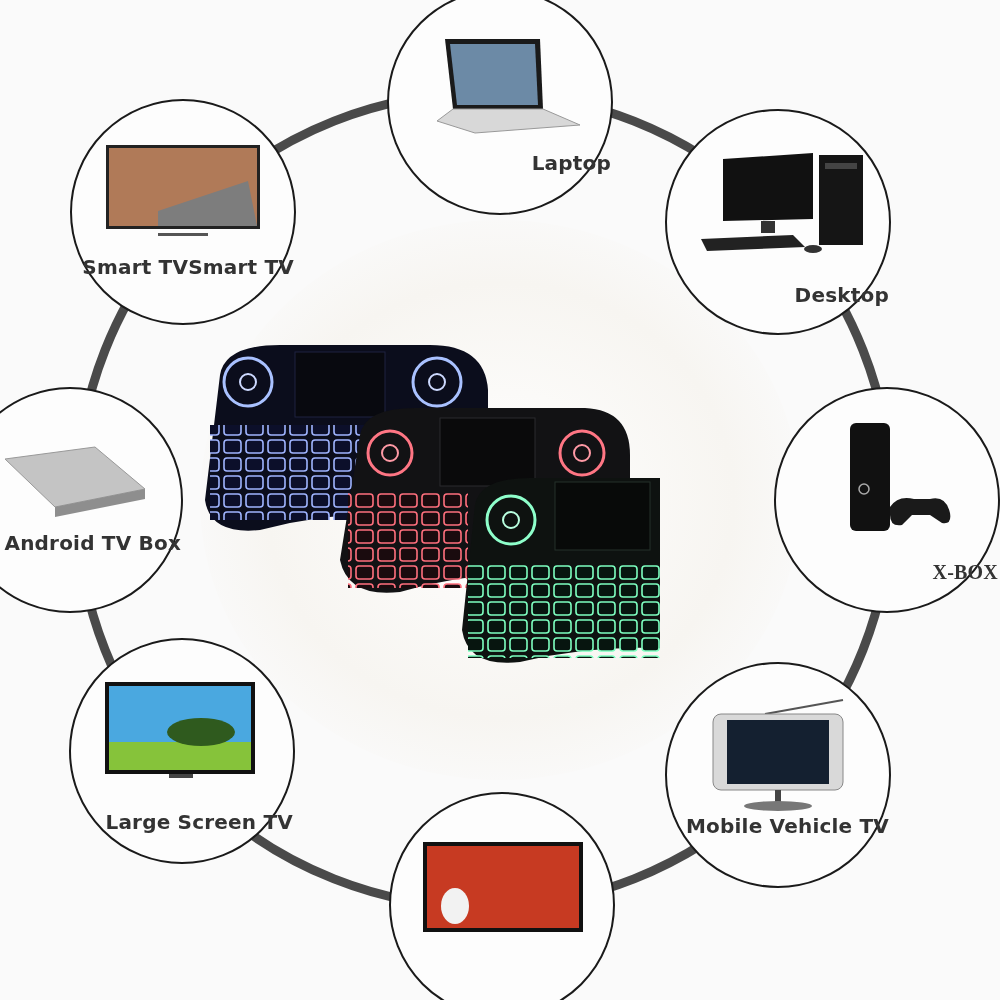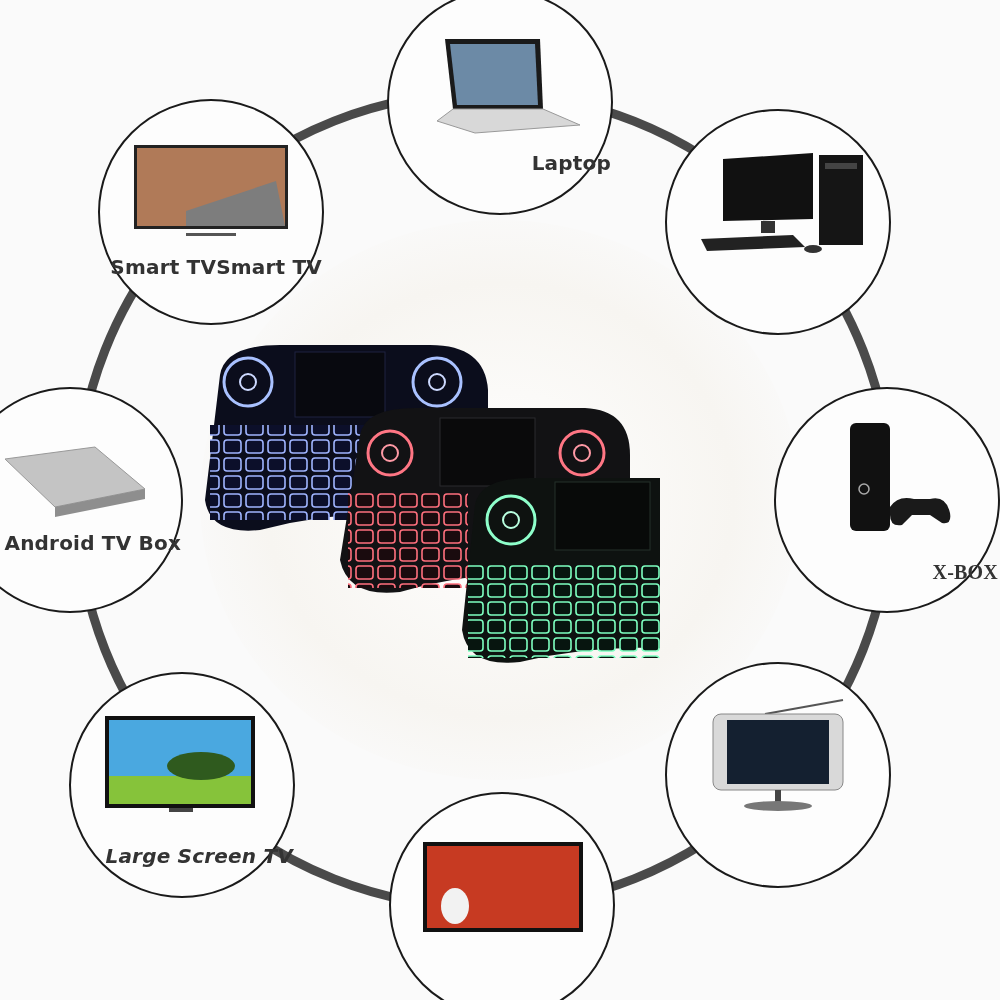--- a/index.html
+++ b/index.html
@@ -93,69 +93,71 @@
 
 <div class="node" style="left:778px; top:222px;">
   <svg class="pic" viewBox="0 0 170 120">
     <polygon points="30,18 120,12 120,78 30,80" fill="#111"></polygon>
     <rect x="68" y="80" width="14" height="12" fill="#333"></rect>
     <rect x="126" y="14" width="44" height="90" fill="#151515"></rect>
     <rect x="132" y="22" width="32" height="6" fill="#444"></rect>
     <polygon points="8,98 100,94 112,106 14,110" fill="#222"></polygon>
     <ellipse cx="120" cy="108" rx="9" ry="4" fill="#333"></ellipse>
   </svg>
+  <div class="label" style="top:172px;">Desktop</div>
 </div>
 
 <div class="node" style="left:887px; top:500px;">
   <svg class="pic" viewBox="0 0 170 120">
     <rect x="48" y="4" width="40" height="108" rx="6" fill="#111"></rect>
     <circle cx="62" cy="70" r="5" fill="none" stroke="#aaa" stroke-width="1.5"></circle>
     <path d="M88 88 Q96 76 112 80 L128 80 Q144 76 148 94 Q150 106 140 104 L128 96 L110 96 L100 106 Q88 108 88 96 Z" fill="#1a1a1a"></path>
   </svg>
   <div class="label" style="top:172px;font-family:Liberation Serif, serif;">X-BOX</div>
 </div>
 
 <div class="node" style="left:778px; top:775px;">
   <svg class="pic" viewBox="0 0 170 120">
     <line x1="72" y1="20" x2="150" y2="6" stroke="#555" stroke-width="2"></line>
     <rect x="20" y="20" width="130" height="76" rx="8" fill="#d9d9d9" stroke="#888"></rect>
     <rect x="34" y="26" width="102" height="64" fill="#142030"></rect>
     <rect x="82" y="96" width="6" height="12" fill="#444"></rect>
     <ellipse cx="85" cy="112" rx="34" ry="5" fill="#777"></ellipse>
   </svg>
+  <div class="label" style="top:150px;">Mobile Vehicle TV</div>
 </div>
 
 <div class="node" style="left:502px; top:905px;">
   <svg class="pic" viewBox="0 0 170 120">
     <rect x="6" y="18" width="160" height="90" fill="#111"></rect>
     <rect x="10" y="22" width="152" height="82" fill="#c73a22"></rect>
     <ellipse cx="38" cy="82" rx="14" ry="18" fill="#f2f2f2"></ellipse>
   </svg>
 </div>
 
-<div class="node" style="left:182px; top:785px;font-style:italic;">
+<div class="node" style="left:182px; top:751px;">
   <svg class="pic" viewBox="0 0 170 120">
     <rect x="8" y="12" width="150" height="92" fill="#111"></rect>
     <rect x="12" y="16" width="142" height="56" fill="#4aa8e0"></rect>
     <rect x="12" y="72" width="142" height="28" fill="#86c33a"></rect>
     <ellipse cx="104" cy="62" rx="34" ry="14" fill="#2f5a1e"></ellipse>
     <rect x="72" y="104" width="24" height="4" fill="#444"></rect>
   </svg>
   <div class="label" style="top:170px;">Large Screen TV</div>
 </div>
 
 <div class="node" style="left:70px; top:500px;">
   <svg class="pic" viewBox="0 0 170 120">
     <polygon points="20,40 110,28 160,70 70,88" fill="#c4c4c4" stroke="#999"></polygon>
     <polygon points="70,88 160,70 160,80 70,98" fill="#8e8e8e"></polygon>
   </svg>
   <div class="label" style="top:142px;">Android TV Box</div>
 </div>
 
-<div class="node" style="left:211px; top:212px;">
+<div class="node" style="left:183px; top:212px;">
   <svg class="pic" viewBox="0 0 170 120">
     <rect x="8" y="14" width="154" height="84" fill="#222"></rect>
     <rect x="11" y="17" width="148" height="78" fill="#b07a58"></rect>
     <polygon points="60,80 150,50 159,95 60,95" fill="#7d7d7d"></polygon>
     <rect x="60" y="102" width="50" height="3" fill="#555"></rect>
   </svg>
   <div class="label" style="top:154px;">Smart TVSmart TV</div>
 </div>
 
 </body></html>

